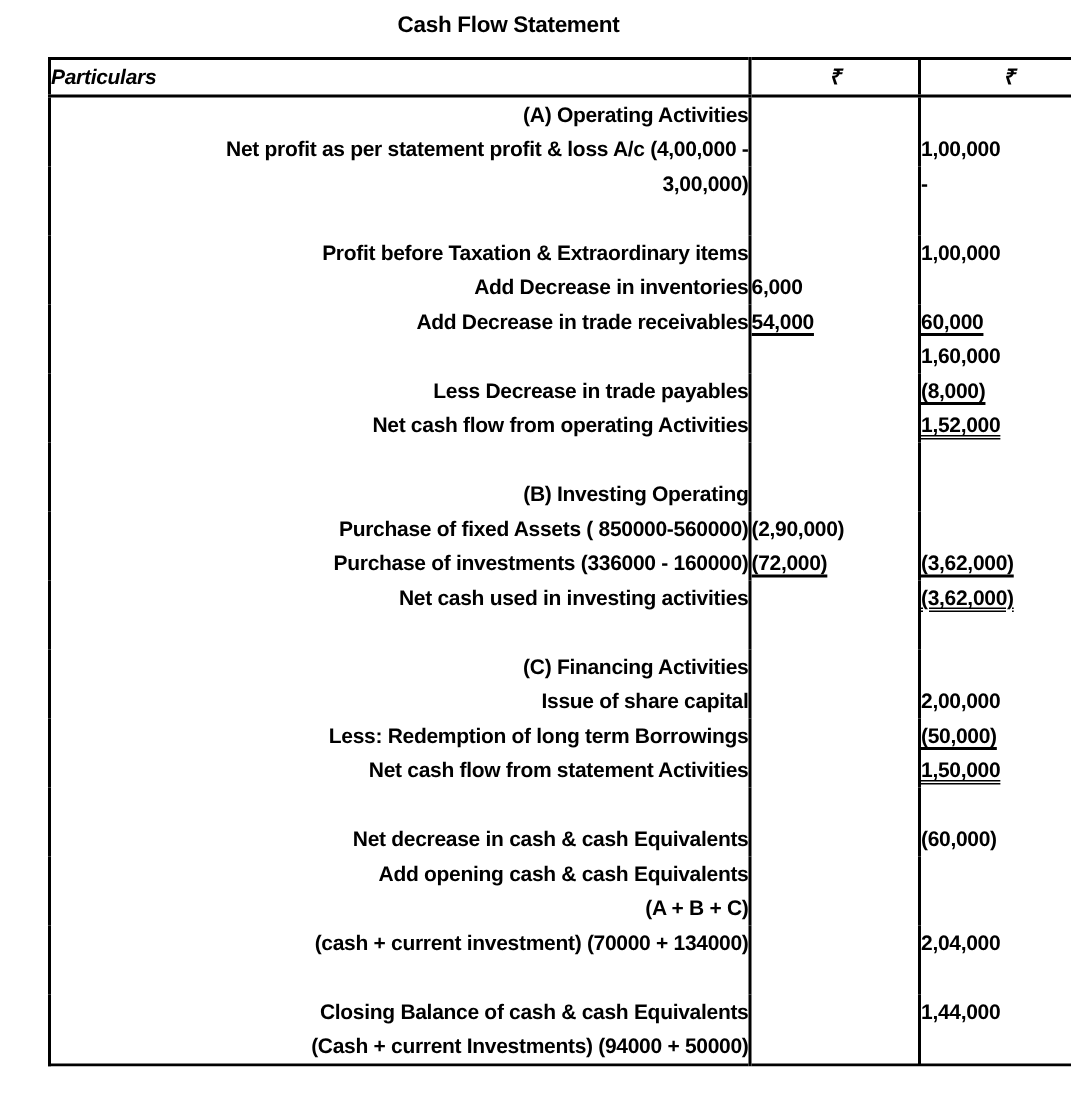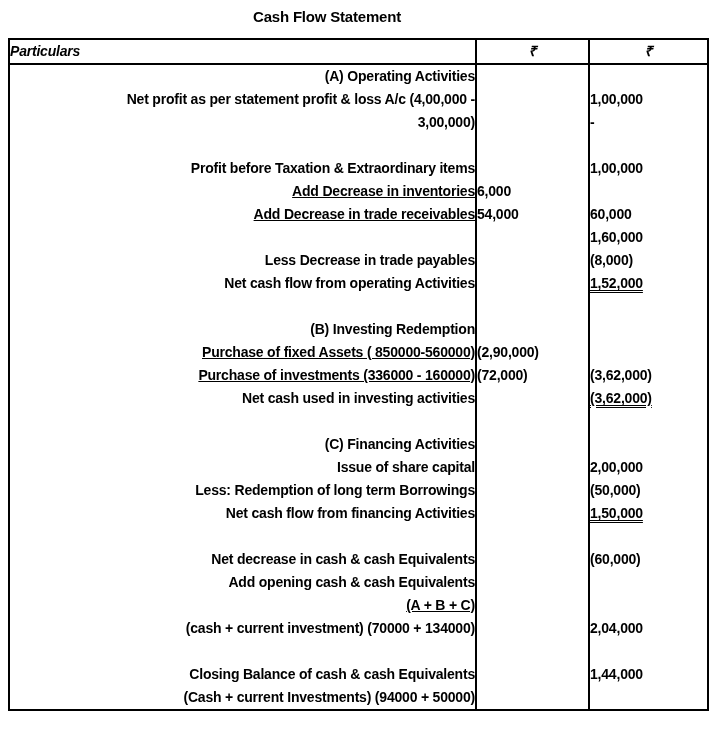--- a/index.html
+++ b/index.html
@@ -7,20 +7,21 @@
     padding: 0;
     background: #ffffff;
     width: 714px;
     color: #000000;
     font-family: "Liberation Sans", sans-serif;
     font-weight: bold;
   }
   .page {
     width: 654px;
     box-sizing: border-box;
+    padding-left: 24px;
   }
   .title {
     font-size: 15px;
     line-height: 20px;
     font-weight: bold;
     text-align: center;
     margin: 7px 0 11px 0;
     letter-spacing: -0.2px;
   }
   table.cfs {
@@ -50,23 +51,24 @@
     border-left: 2px solid #000000;
   }
   td.pcell { text-align: right; padding-left: 4px; }
   td.ncell {
     text-align: left;
     border-left: 2px solid #000000;
     overflow: hidden;
     margin-left: 36px;
   }
   td.pcell.ind1 { padding-left: 10px; }
-  td.pcell.ind2 { padding-left: 17px; text-decoration: underline; }
+  td.pcell.ind2 { padding-left: 17px; }
   td.pcell.ind3 { padding-left: 27px; }
   .u-single {
+    text-decoration: underline;
     text-decoration-thickness: 1.5px;
     text-underline-offset: 3px;
   }
   .u-double {
     text-decoration: underline double;
     text-decoration-thickness: 1px;
     text-underline-offset: 2px;
   }
 </style>
 </head>
@@ -137,21 +139,21 @@
           <td class="pcell ind1">Net cash flow from operating Activities</td>
           <td class="ncell"></td>
           <td class="ncell"><span class="u-double">1,52,000</span></td>
         </tr>
         <tr>
           <td class="pcell ind0"></td>
           <td class="ncell"></td>
           <td class="ncell"></td>
         </tr>
         <tr>
-          <td class="pcell ind0">(B) Investing Redemption</td>
+          <td class="pcell ind0">(B) Investing Operating</td>
           <td class="ncell"></td>
           <td class="ncell"></td>
         </tr>
         <tr>
           <td class="pcell ind2">Purchase of fixed Assets ( 850000-560000)</td>
           <td class="ncell"><span>(2,90,000)</span></td>
           <td class="ncell"></td>
         </tr>
         <tr>
           <td class="pcell ind2">Purchase of investments (336000 - 160000)</td>
@@ -177,21 +179,21 @@
           <td class="pcell ind3">Issue of share capital</td>
           <td class="ncell"></td>
           <td class="ncell"><span>2,00,000</span></td>
         </tr>
         <tr>
           <td class="pcell ind1">Less: Redemption of long term Borrowings</td>
           <td class="ncell"></td>
           <td class="ncell"><span class="u-single">(50,000)</span></td>
         </tr>
         <tr>
-          <td class="pcell ind1">Net cash flow from financing Activities</td>
+          <td class="pcell ind1">Net cash flow from statement Activities</td>
           <td class="ncell"></td>
           <td class="ncell"><span class="u-double">1,50,000</span></td>
         </tr>
         <tr>
           <td class="pcell ind0"></td>
           <td class="ncell"></td>
           <td class="ncell"></td>
         </tr>
         <tr>
           <td class="pcell ind0">Net decrease in cash &amp; cash Equivalents</td>

